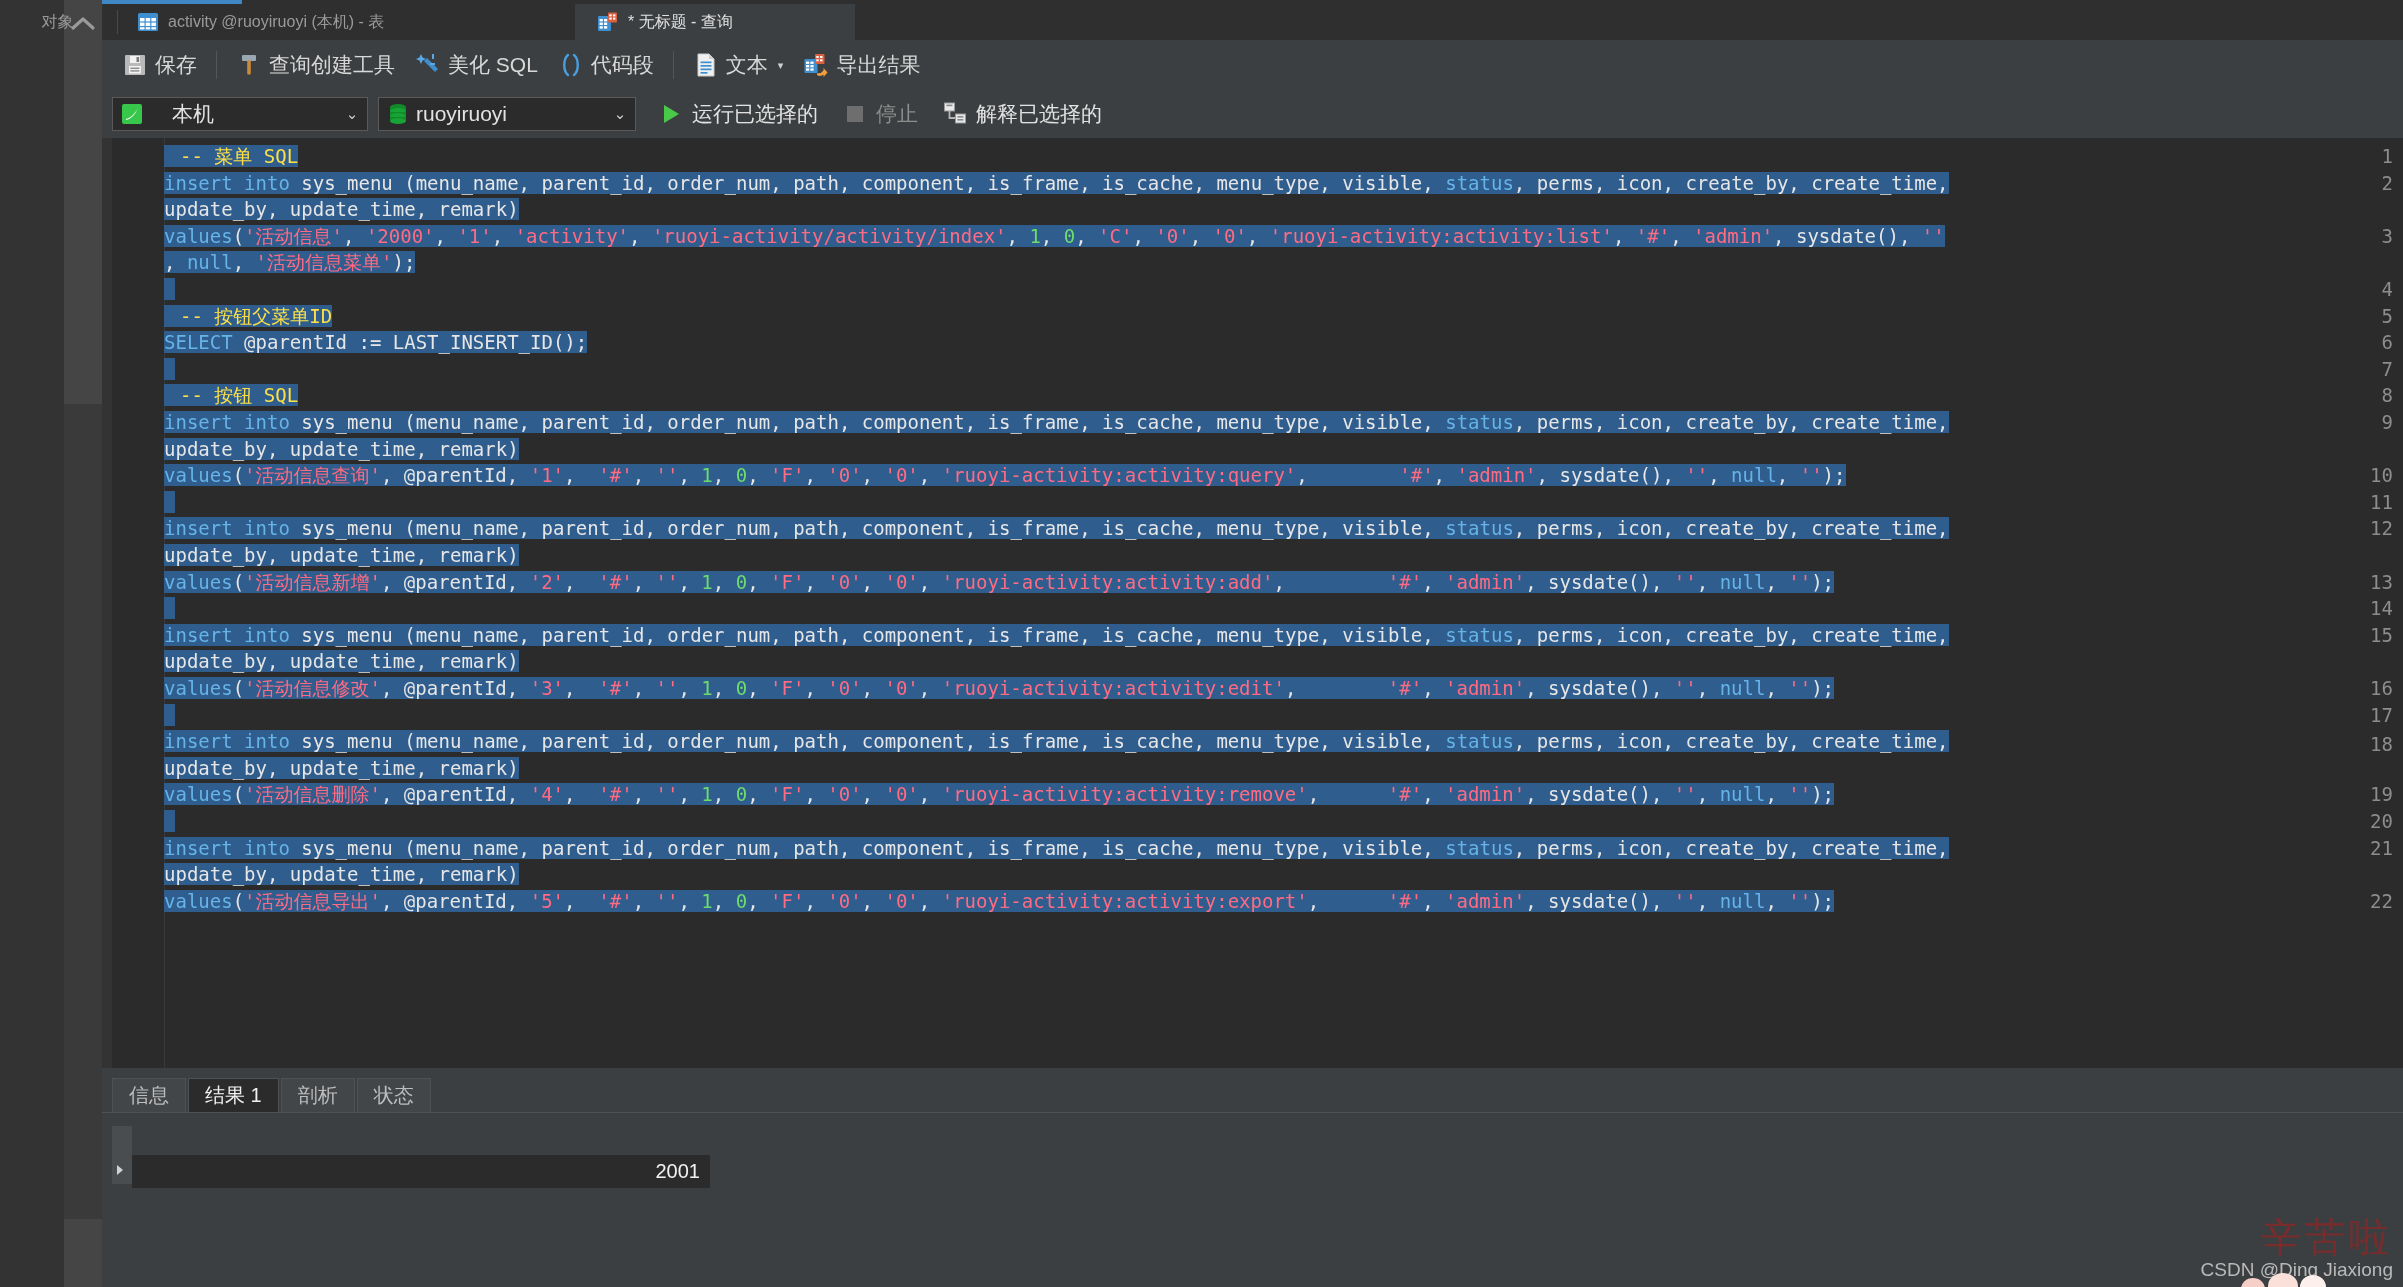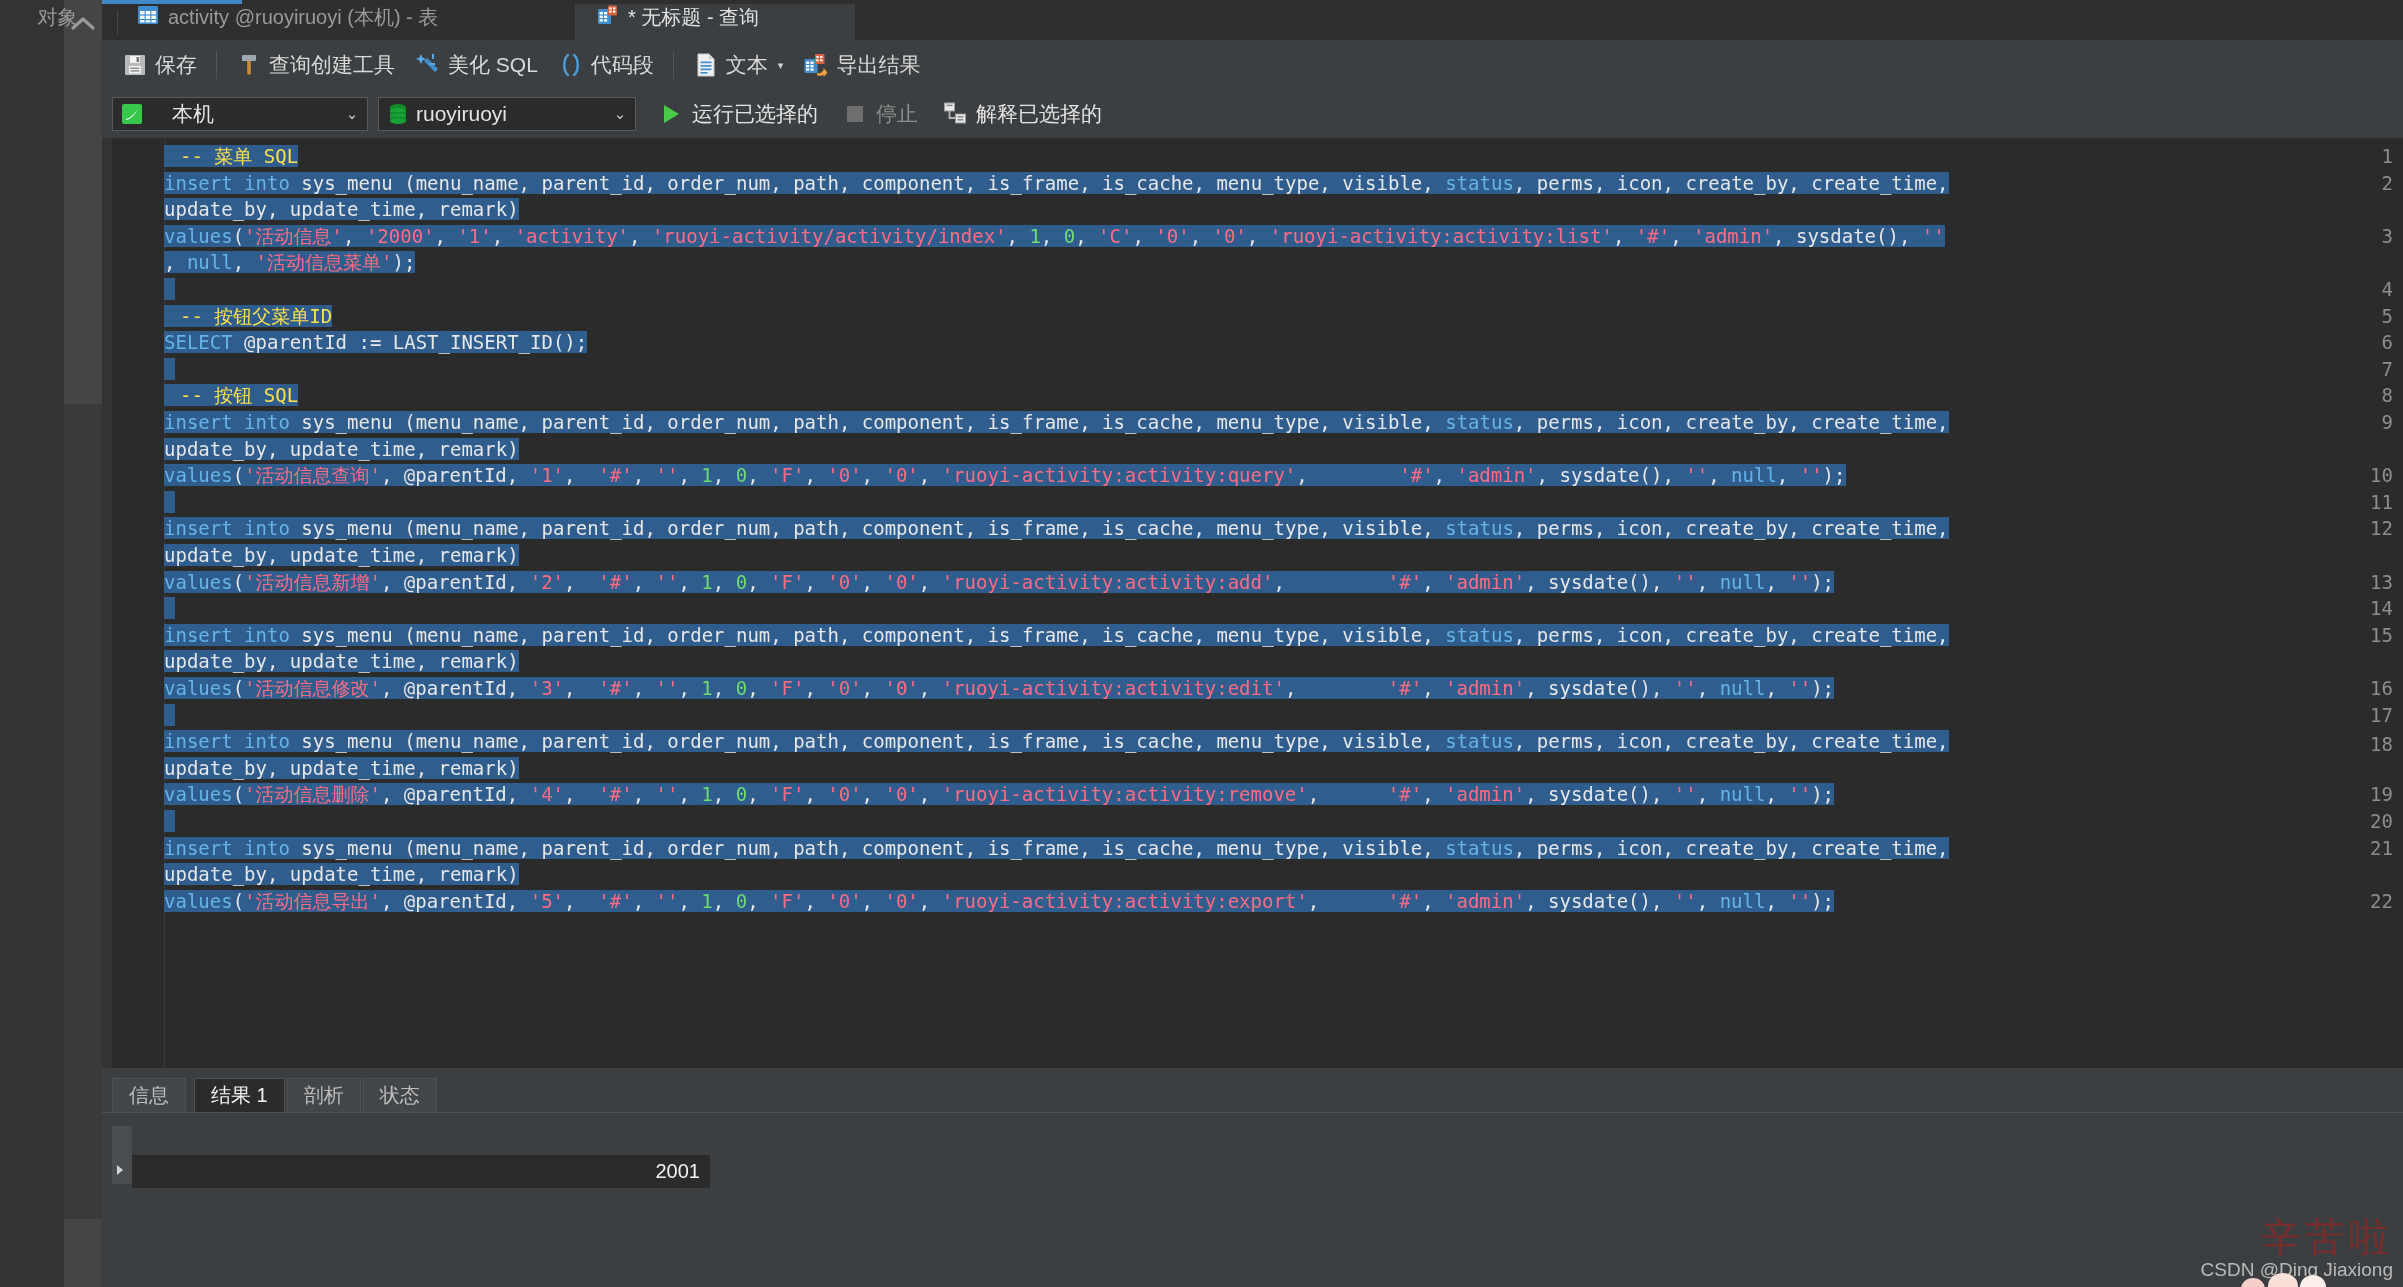--- a/index.html
+++ b/index.html
@@ -14,22 +14,22 @@
   
   .left-rail{position:absolute;left:0;top:0;width:64px;height:1287px;background:#333333;}
   .left-rail-strip{position:absolute;left:64px;top:0;width:38px;height:1287px;background:#454545;}
   .rail-chevron{position:absolute;left:68px;top:10px;width:30px;height:28px;display:flex;align-items:center;justify-content:center;}
   .rail-chevron svg{display:block;}
   .rail-scroll{position:absolute;left:64px;top:404px;width:38px;height:815px;background:#3a3a3a;}
 
   
   .tabbar{position:absolute;left:102px;top:0;right:0;height:40px;background:#2f2f2f;}
   .tabbar-top-accent{position:absolute;left:102px;top:0;width:140px;height:4px;background:#3f88c5;}
-  .tab{position:absolute;top:4px;height:36px;display:flex;align-items:flex-start;gap:9px;
-       padding:0 22px;box-sizing:border-box;font-size:20px;color:#9a9a9a;white-space:nowrap;}
+  .tab{position:absolute;top:4px;height:36px;display:flex;align-items:center;gap:9px;
+       padding:0 22px;box-sizing:border-box;font-size:16px;color:#9a9a9a;white-space:nowrap;}
   .tab .tab-ico{display:inline-block;width:22px;height:22px;flex:0 0 22px;}
   .tab-obj{left:0;width:115px;justify-content:center;}
   .tab-tablev{left:115px;width:360px;}
   .tab-query{left:575px;width:280px;background:#3c3f41;color:#e0e0e0;}
   .tab-sep{position:absolute;top:10px;width:1px;height:24px;background:#4a4a4a;}
 
   
   .toolbar{position:absolute;left:102px;top:40px;right:0;height:50px;background:#3c3f41;
            display:flex;align-items:center;padding-left:10px;box-sizing:border-box;}
   .tb-item{display:flex;align-items:center;gap:7px;padding:2px 10px;height:40px;box-sizing:border-box;
@@ -67,21 +67,21 @@
   .str{color:#ff6b82;}
   .num{color:#6ddc6d;}
   .cmt{color:#fde047;margin-left:16px;}
   .pl{color:#e6e6e6;}
 
   
   .bottom{position:absolute;left:102px;top:1068px;right:0;bottom:0;background:#3c3f41;}
   .btabs{position:absolute;left:0;top:6px;height:38px;display:flex;align-items:flex-end;padding-left:10px;}
   .btab{height:34px;display:flex;align-items:center;padding:0 16px;font-size:20px;color:#bdbdbd;
         background:#434649;border:1px solid #4f5255;border-bottom:none;margin-right:2px;box-sizing:border-box;}
-  .btab.active{background:#2b2b2b;color:#f0f0f0;margin-left:6px;}
+  .btab.active{background:#2b2b2b;color:#f0f0f0;}
   .bline{position:absolute;left:0;right:0;top:44px;height:1px;background:#4f5255;}
   .grid-rowhead{position:absolute;left:10px;top:58px;width:20px;height:58px;background:#4a4d4f;}
   .grid-head{position:absolute;left:30px;top:58px;width:578px;height:29px;background:#565a5c;
              color:#eaeaea;font-size:20px;display:flex;align-items:center;padding-left:10px;box-sizing:border-box;}
   .grid-cell{position:absolute;left:30px;top:87px;width:578px;height:33px;background:#2b2b2b;
              color:#f2f2f2;font-size:20px;display:flex;align-items:center;justify-content:flex-end;
              padding-right:10px;box-sizing:border-box;}
   .grid-arrow{position:absolute;left:12px;top:96px;width:16px;height:16px;color:#d8d8d8;font-size:13px;}
 
   

